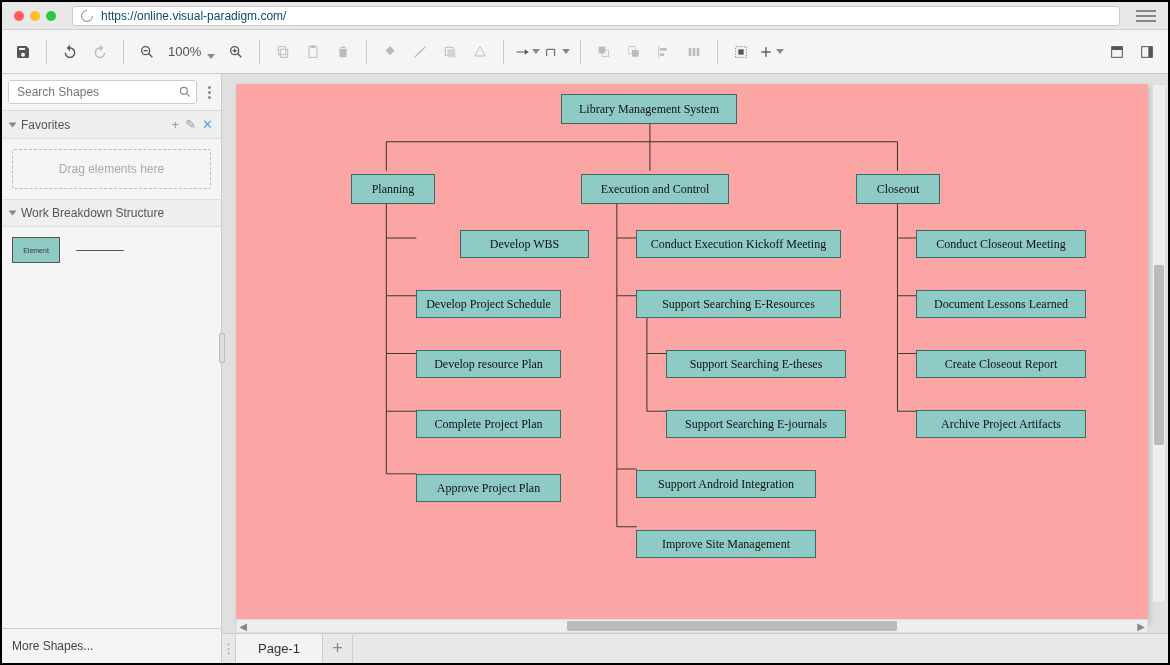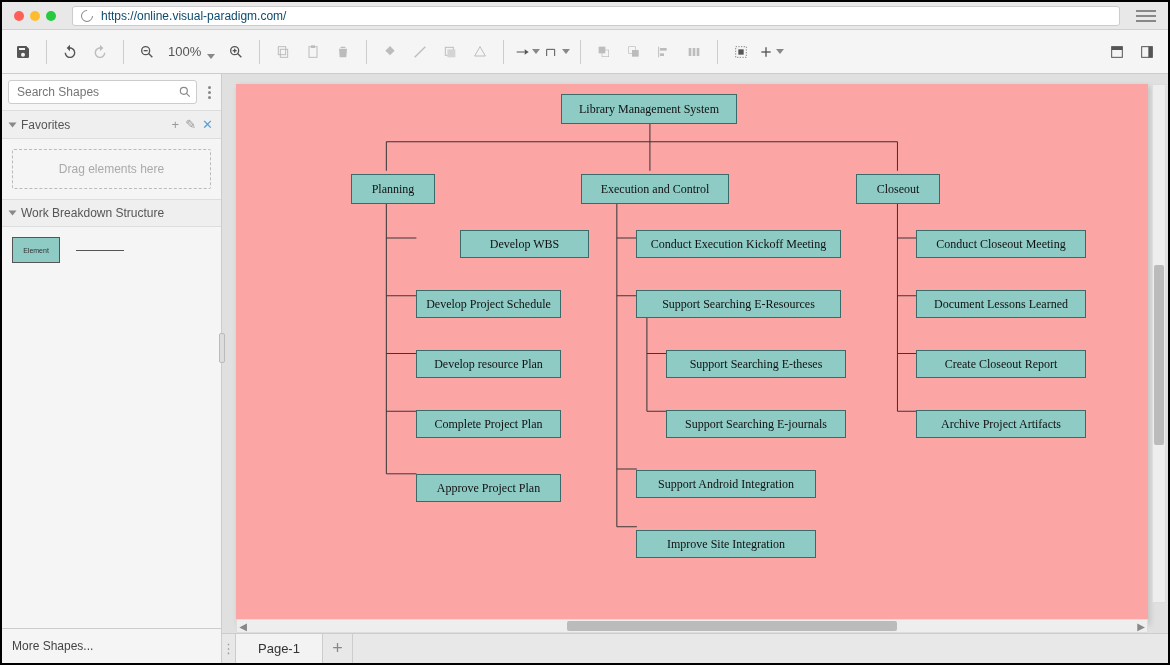--- a/index.html
+++ b/index.html
@@ -328,21 +328,21 @@
           <div class="node" style="left:180px; top:206px; width:145px; height:28px;">Develop Project Schedule</div>
           <div class="node" style="left:180px; top:266px; width:145px; height:28px;">Develop resource Plan</div>
           <div class="node" style="left:180px; top:326px; width:145px; height:28px;">Complete Project Plan</div>
           <div class="node" style="left:180px; top:390px; width:145px; height:28px;">Approve Project Plan</div>
 
           <div class="node" style="left:400px; top:146px; width:205px; height:28px;">Conduct Execution Kickoff Meeting</div>
           <div class="node" style="left:400px; top:206px; width:205px; height:28px;">Support Searching E-Resources</div>
           <div class="node" style="left:430px; top:266px; width:180px; height:28px;">Support Searching E-theses</div>
           <div class="node" style="left:430px; top:326px; width:180px; height:28px;">Support Searching E-journals</div>
           <div class="node" style="left:400px; top:386px; width:180px; height:28px;text-align:right;">Support Android Integration</div>
-          <div class="node" style="left:400px; top:446px; width:180px; height:28px;">Improve Site Integration</div>
+          <div class="node" style="left:400px; top:446px; width:180px; height:28px;">Improve Site Management</div>
 
           <div class="node" style="left:680px; top:146px; width:170px; height:28px;">Conduct Closeout Meeting</div>
           <div class="node" style="left:680px; top:206px; width:170px; height:28px;">Document Lessons Learned</div>
           <div class="node" style="left:680px; top:266px; width:170px; height:28px;">Create Closeout Report</div>
           <div class="node" style="left:680px; top:326px; width:170px; height:28px;">Archive Project Artifacts</div>
         </div>
         <div class="vscroll">
             <div class="vscroll-thumb"></div>
           </div>
         <div class="hscroll">

